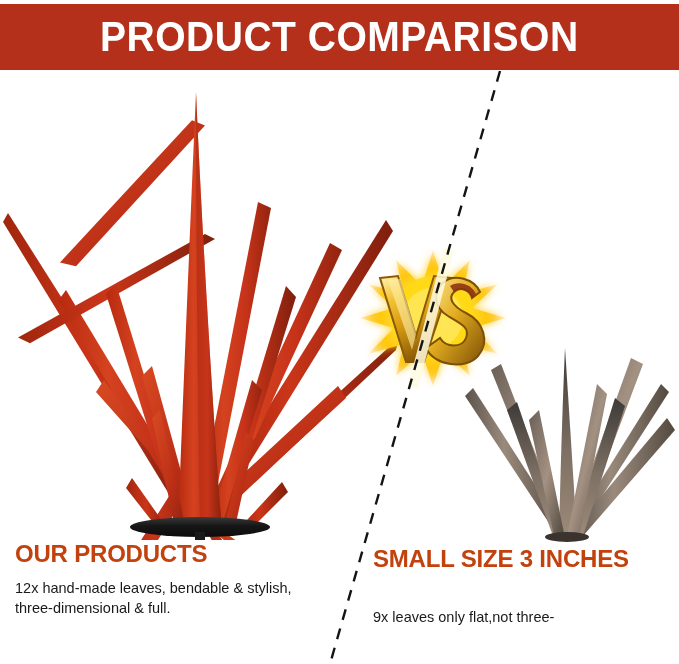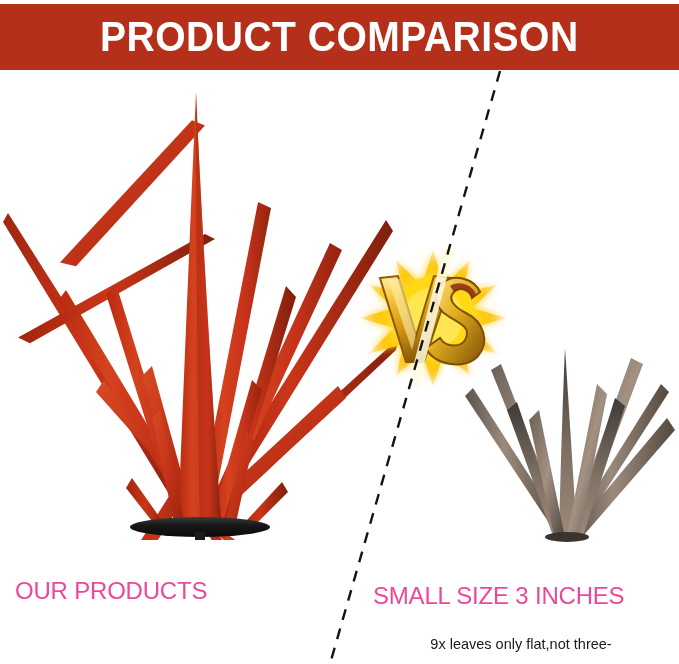--- a/index.html
+++ b/index.html
@@ -23,28 +23,27 @@
   
   #left-product{position:absolute;left:0;top:80px;width:400px;height:460px;}
   #right-product{position:absolute;left:455px;top:340px;width:224px;height:205px;}
   
   #vs-badge{position:absolute;left:358px;top:248px;width:150px;height:140px;}
   
   .caption{position:absolute;}
   #left-caption{left:15px;top:540px;width:340px;}
   #right-caption{left:373px;top:545px;width:296px;}
   .cap-head{
-    font-size:24px;font-weight:normal;color:#ec4899;line-height:1.14;
+    font-size:24px;font-weight:bold;color:#c2410c;line-height:1.14;
     letter-spacing:-0.2px;
-    margin-top:37px;
   }
   .cap-body{
     font-size:14.5px;color:#1a1a1a;line-height:1.35;margin-top:12px;
   }
-  #right-caption .cap-body{margin-top:26px;text-align:center;}
+  #right-caption .cap-body{margin-top:36px;}
   .cap-line{display:block;}
 </style>
 </head>
 <body>
 
 <div id="page">
 
   <div id="banner">
     <div id="banner-title">PRODUCT COMPARISON</div>
   </div>
@@ -204,20 +203,24 @@
   </svg>
 
   <svg id="divider" viewBox="0 0 679 664" xmlns="http://www.w3.org/2000/svg">
     <line x1="500" y1="71" x2="330" y2="664" stroke="#141414" stroke-width="2.4" stroke-dasharray="11 9"></line>
   </svg>
 
   <div id="left-caption" class="caption">
     <div class="cap-head">
       <span class="cap-line">OUR PRODUCTS</span>
     </div>
+    <div class="cap-body">
+      <span class="cap-line">12x hand-made leaves, bendable &amp; stylish,</span>
+      <span class="cap-line">three-dimensional &amp; full.</span>
+    </div>
   </div>
 
   <div id="right-caption" class="caption">
     <div class="cap-head">
       <span class="cap-line">SMALL SIZE 3 INCHES</span>
     </div>
     <div class="cap-body">
       <span class="cap-line">9x leaves only flat,not three-</span>
     </div>
   </div>

